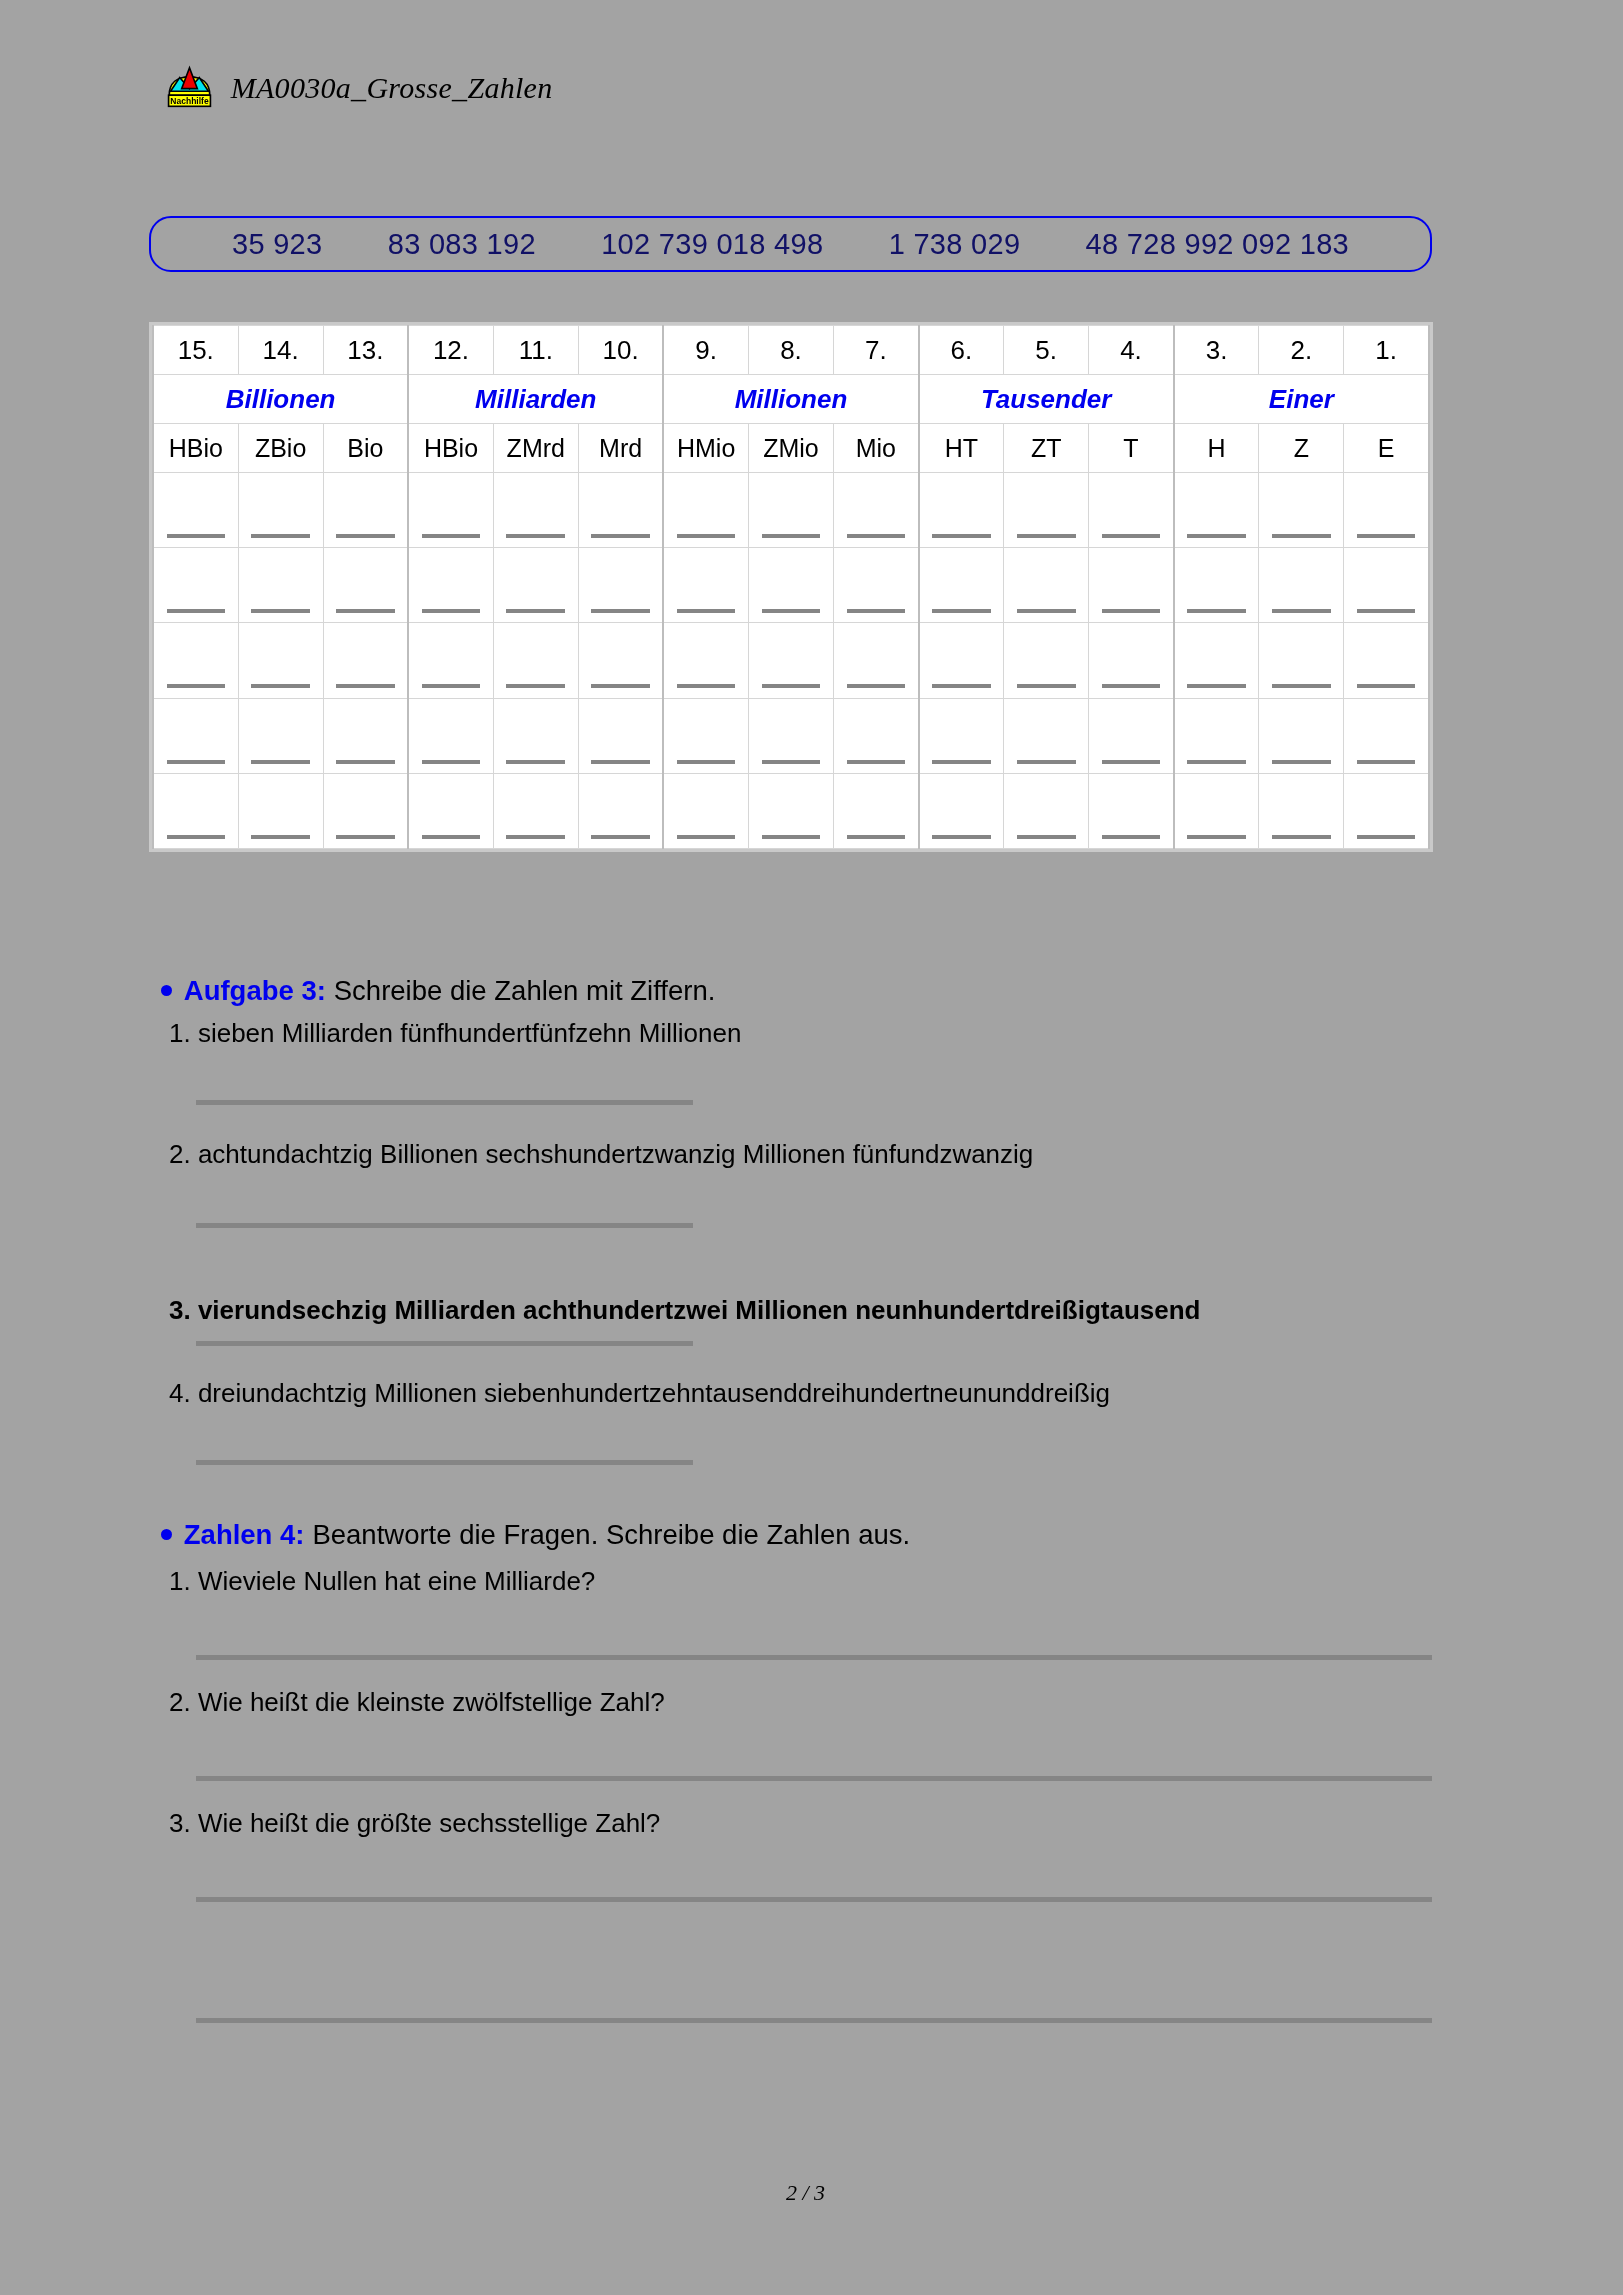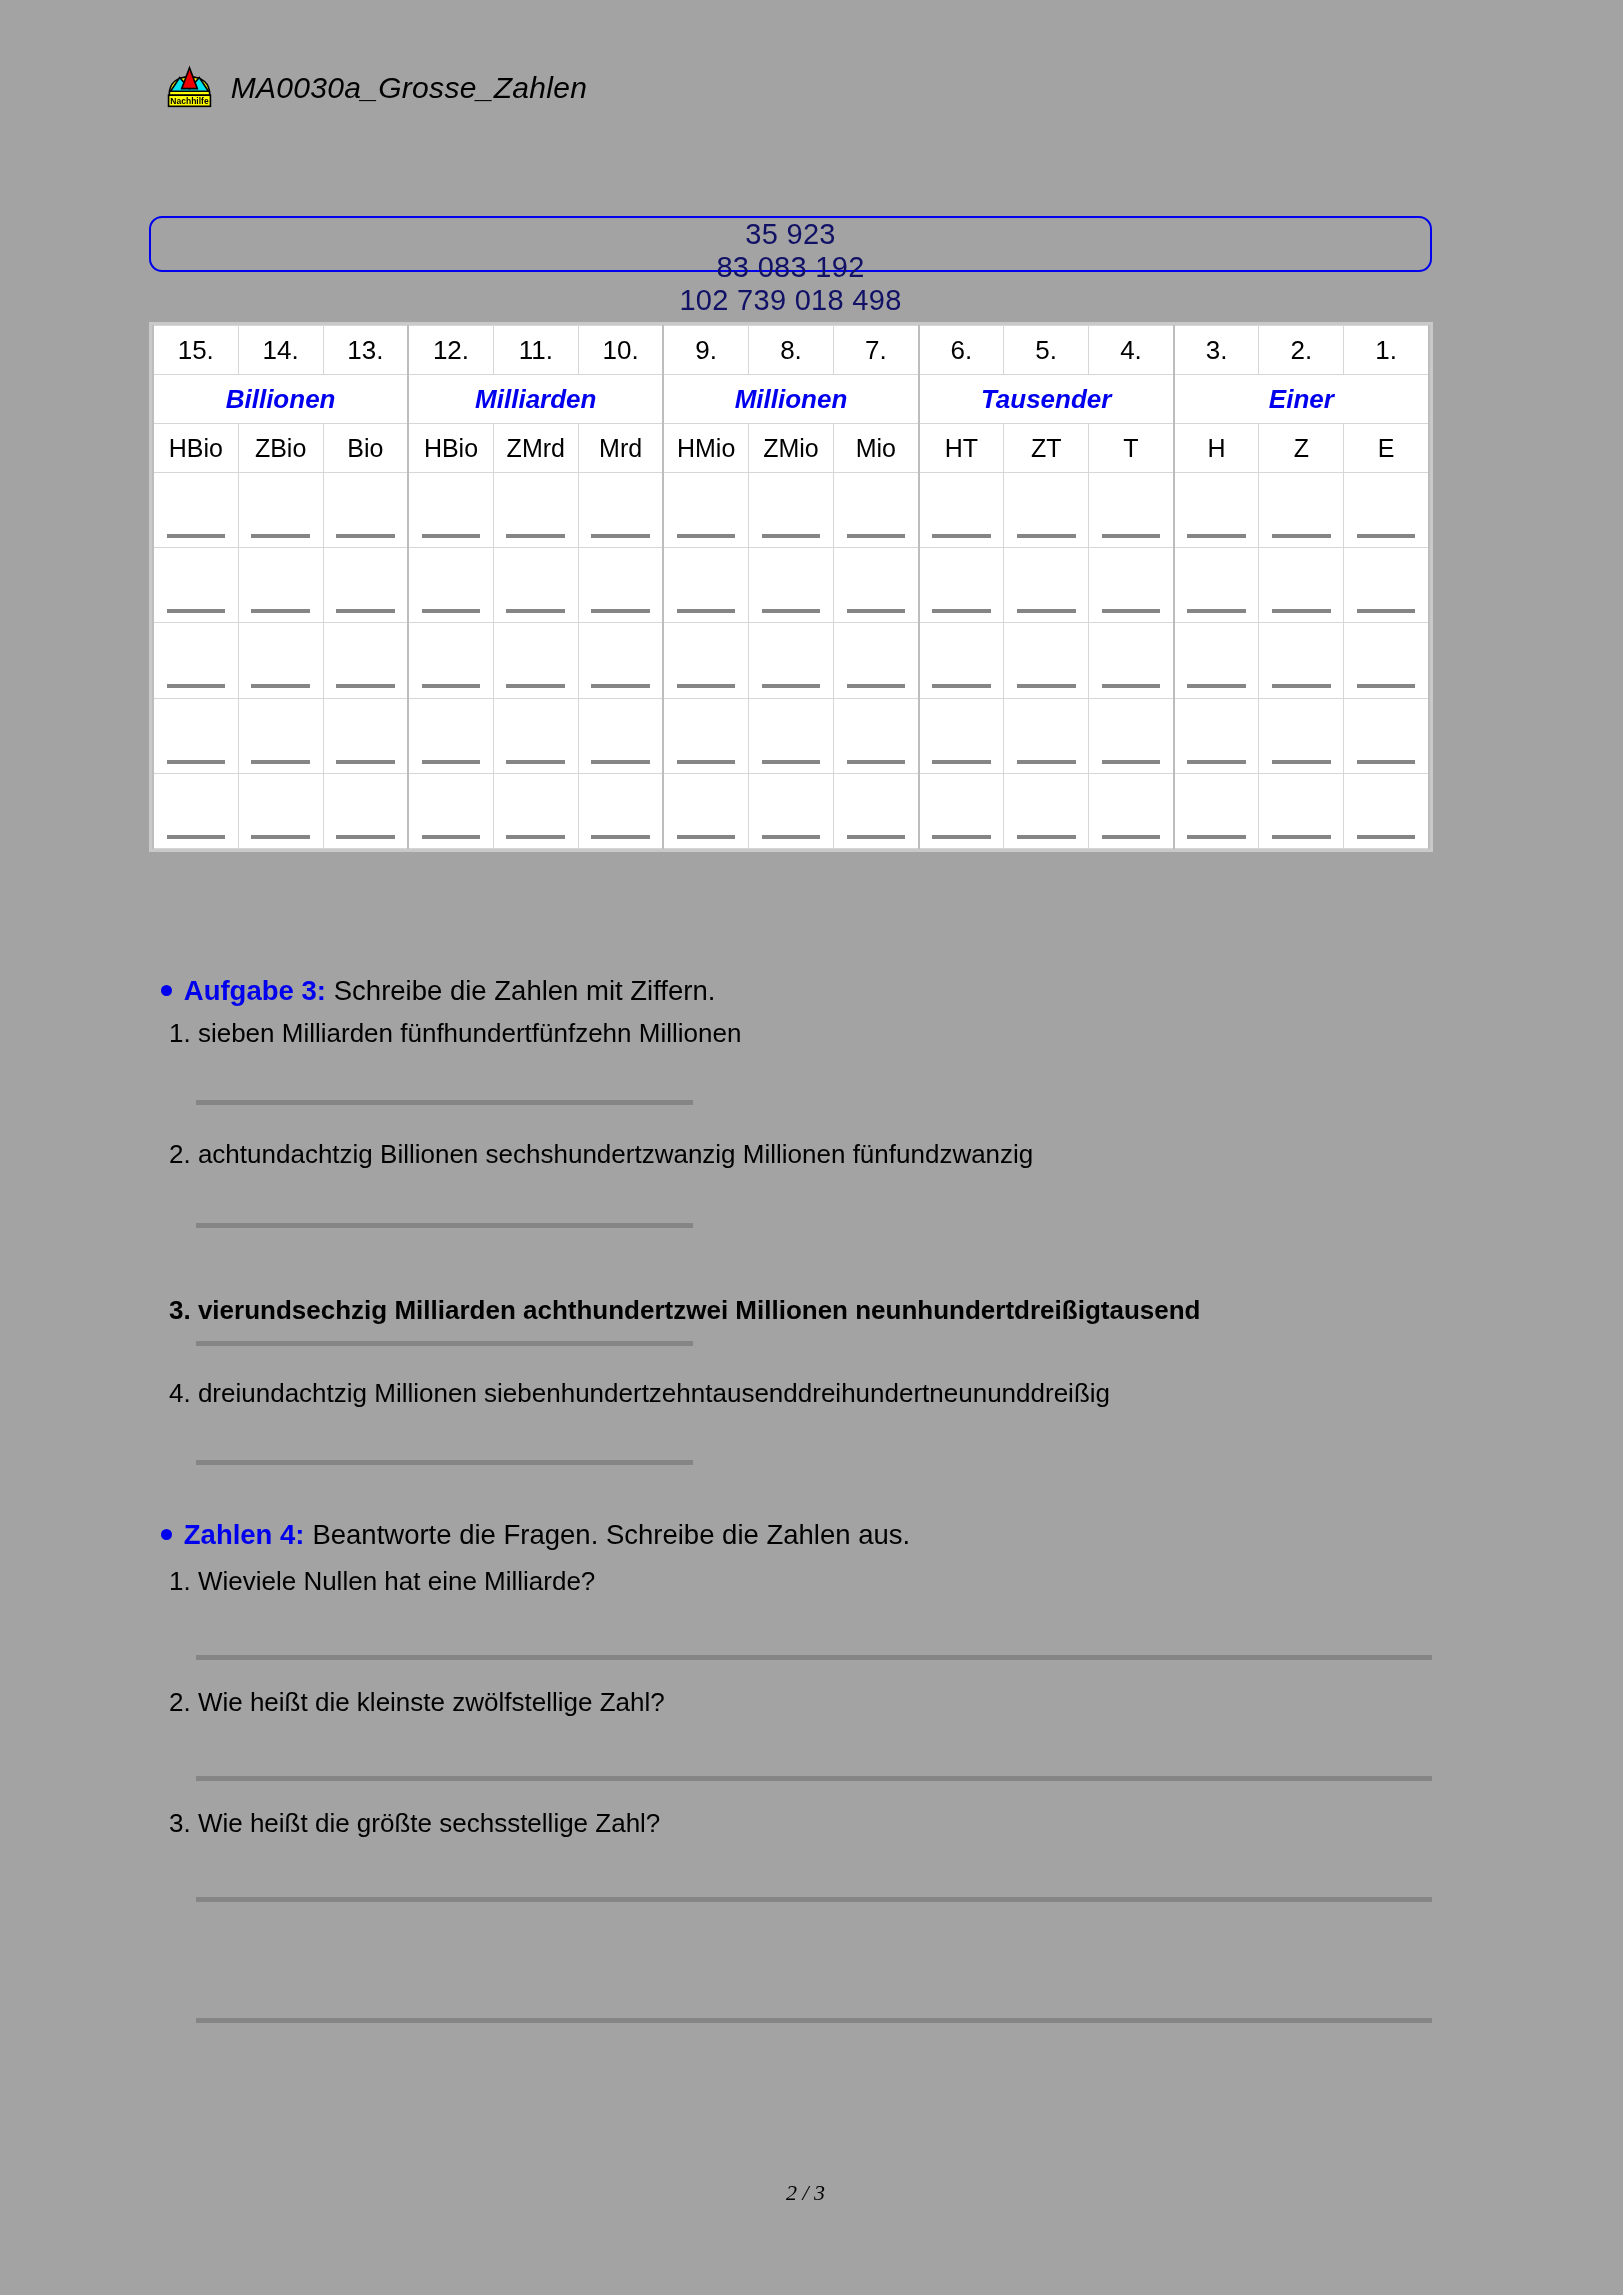--- a/index.html
+++ b/index.html
@@ -33,21 +33,21 @@
     gap: 15.7px;
   }
   .logo {
     width: 51px;
     height: 46px;
     position: relative;
     flex: none;
   }
   .logo svg { display: block; }
   .doc-title {
-    font-family: Liberation Sans, sans-serif;
+    font-family: Liberation Serif, serif;
     font-style: italic;
     font-size: 30px;
     color: #000000;
     white-space: nowrap;
     letter-spacing: 0.3px;
   }
 
   
   .task-head {
     position: absolute;
@@ -77,27 +77,26 @@
   .task-text { color: #000000; }
 
   
   .number-box {
     position: absolute;
     left: 149px;
     top: 216px;
     width: 1283px;
     height: 56px;
     border: 2px solid #0000ee;
-    border-radius: 13px;
+    border-radius: 22px;
     box-sizing: border-box;
     display: flex;
     align-items: center;
     justify-content: space-evenly;
     padding: 0 15.7px;
-    flex-direction: column;
   }
   .number-item {
     font-size: 29px;
     color: #111166;
     font-weight: 500;
     letter-spacing: 0.3px;
     white-space: nowrap;
   }
 
   

